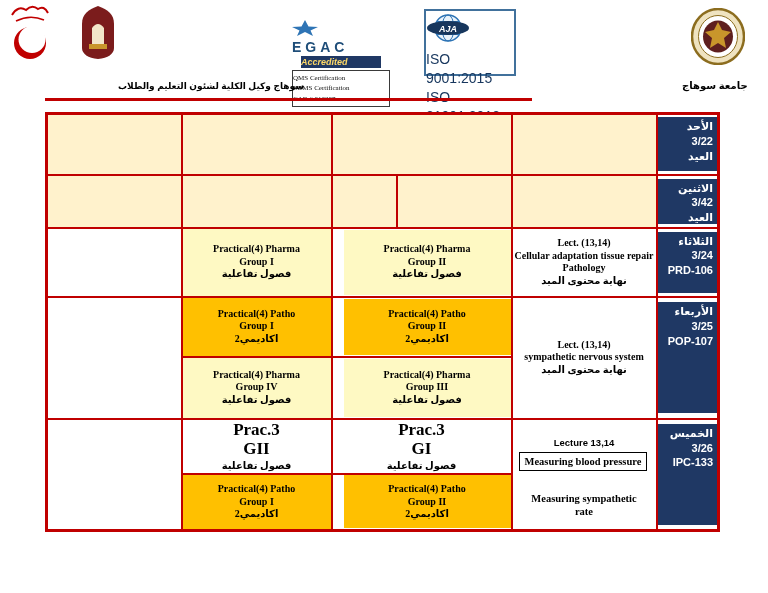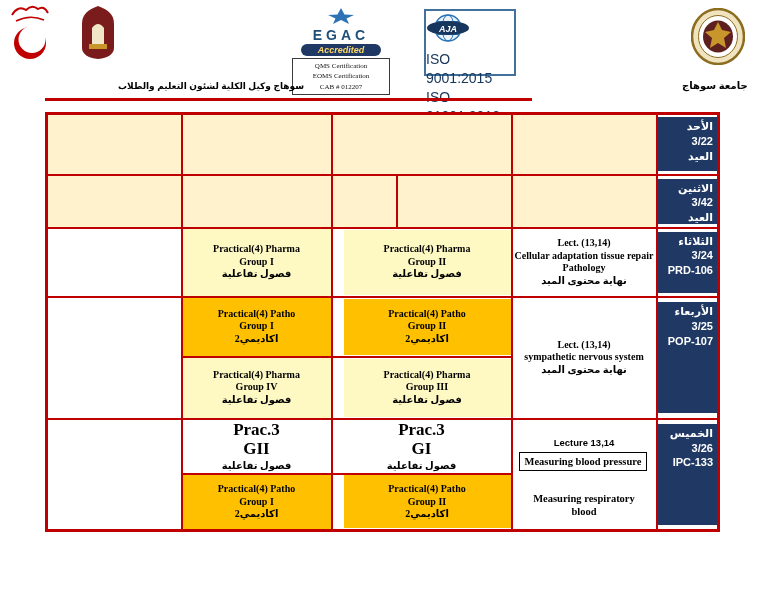--- a/index.html
+++ b/index.html
@@ -6,24 +6,24 @@
   body{width:768px;height:593px;background:#fff;overflow:hidden;
        font-family:"Liberation Sans","DejaVu Sans",sans-serif}
   .page{position:relative;width:768px;height:593px;background:#fff}
   .abs{position:absolute}
 
   
   .office-title{left:118px;top:81px;font-size:9px;font-weight:bold;color:#000}
   .univ-name{left:682px;top:80px;font-size:10px;font-weight:bold;color:#000}
   .redline{left:45px;top:98px;width:487px;height:3px;background:#C00000}
 
-  .egac{left:292px;top:8px;width:98px;text-align:center}
+  .egac{left:292px;top:20px;width:98px;text-align:left}
   .egac-name{color:#1F4E79;font-weight:bold;font-size:14px;letter-spacing:4px;line-height:1.05}
   .egac-acc{background:#1F3864;color:#FFD966;font-style:italic;font-weight:bold;font-size:9px;
-            width:80px;margin:1px auto 2px;padding:1px 0;border-radius:6px}
+            width:80px;margin:1px auto 2px;padding:1px 0;border-radius:0}
   .egac-box{border:1px solid #3a3a3a;padding:2px 0;font-family:"Liberation Serif","DejaVu Serif",serif;
             font-size:7px;font-weight:normal;line-height:1.5;white-space:pre-line;color:#111}
 
   .aja{left:424px;top:9px;width:92px;height:67px;border:2px solid #41719C;background:#fff;
        text-align:left;box-sizing:border-box;padding-top:1px}
   .aja-iso{color:#17365D;font-weight:normal;font-size:14px;line-height:1.35;white-space:pre-line}
 
   
   .sched{position:absolute;left:45px;top:112px;width:672px;border-collapse:collapse;
          table-layout:fixed;border:3px solid #C00000}
@@ -214,21 +214,21 @@
       <td class="white" colspan="2">
         <div class="big">Prac.3
 GI</div>
         <div class="sub">فصول تفاعلية</div>
       </td>
       <td class="white thu-lect" rowspan="2">
         <div class="lect-title">Lecture 13,14</div>
         <div class="boxwrap">
           <span class="mbox">Measuring blood pressure</span>
         </div>
-        <div class="lect-line">Measuring respiratory blood</div>
+        <div class="lect-line">Measuring sympathetic rate</div>
       </td>
       <td class="daycell" rowspan="2">
         <div class="dayblock" style="height:101px">
           <div>الخميس</div>
           <div>3/26</div>
           <div class="code-ltr">IPC-133</div>
         </div>
       </td>
     </tr>
 

